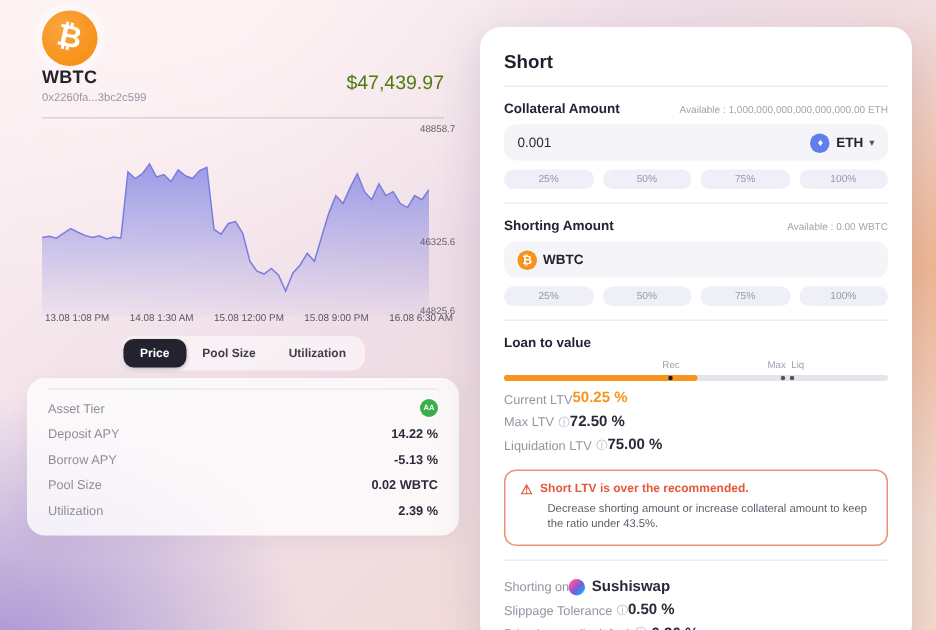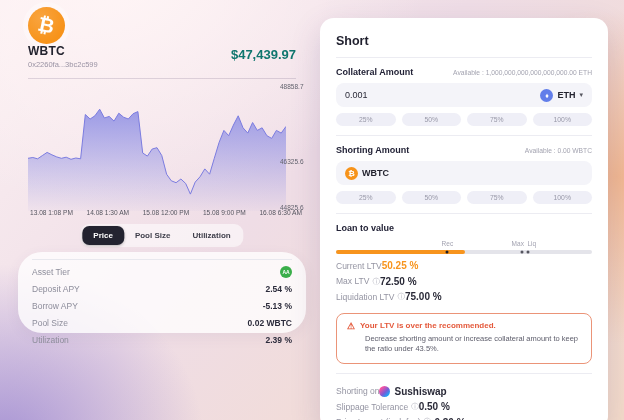--- a/index.html
+++ b/index.html
@@ -18,40 +18,40 @@
   .left{ position:absolute; left:18px; top:0; width:288px; height:420px; }
   .coin-logo{
     position:absolute; left:10px; top:7px; width:37px; height:37px; border-radius:50%;
     background:radial-gradient(circle at 35% 30%, #f9a43f, #f7931a 70%);
     box-shadow:0 0 0 5px rgba(255,255,255,0.35);
     display:flex; align-items:center; justify-content:center;
   }
   .coin-logo span{ color:#fff; font-size:20px; font-weight:bold; transform:rotate(12deg); }
   .token-name{ position:absolute; left:10px; top:44px; font-size:12px; font-weight:bold; color:#23232f; letter-spacing:.2px;}
   .token-addr{ position:absolute; left:10px; top:60px; font-size:7.5px; color:#9a93a4; }
-  .token-price{ position:absolute; right:10px; top:47px; font-size:13px; font-weight:bold; color:#0f766e; }
+  .token-price{ position:absolute; right:10px; top:47px; font-size:13px; font-weight:normal; color:#4d7c0f; }
   .hdr-divider{ position:absolute; left:10px; right:10px; top:78px; height:1px; background:rgba(70,50,95,0.16); }
 
   .chart-wrap{ position:absolute; left:10px; top:85px; width:258px; height:126px; }
   .chart-wrap svg{ display:block; width:258px; height:126px; }
   .ylab{ position:absolute; right:-38px; width:44px; text-align:left; font-size:6.5px; color:#63636e; }
   .xlabels{ position:absolute; left:12px; right:4px; top:209px; display:flex; justify-content:space-between; }
   .xlabels span{ font-size:6.6px; color:#55555f; }
 
   .tabs{
     position:absolute; top:224px; left:50%; transform:translateX(-50%);
     display:flex; align-items:center; background:rgba(255,255,255,0.55);
     border-radius:9px; padding:2px;
   }
   .tab{ font-size:8px; font-weight:bold; color:#3e3e4a; padding:5px 11px; border-radius:7px; white-space:nowrap; cursor:pointer;text-align:right;}
   .tab.active{ background:#232330; color:#ffffff; box-shadow:0 1px 3px rgba(0,0,0,0.25); }
 
   .stats-card{
-    position:absolute; left:0; top:252px; width:288px; height:81px;
-    background:rgba(255,255,255,0.78); border-radius:24px; padding:7px 14px 6px;
+    position:absolute; left:0; top:252px; width:288px; height:105px;
+    background:rgba(255,255,255,0.78); border-radius:12px; padding:7px 14px 6px;
     box-shadow:0 4px 14px rgba(90,70,130,0.07);
   }
   .stats-card .top-line{ height:1px; background:#e8e8ee; margin-bottom:4px; }
   .stat-row{ display:flex; align-items:center; justify-content:space-between; height:16.8px; }
   .stat-row .lab{ font-size:8.5px; color:#8d8d9b; }
   .stat-row .val{ font-size:8.5px; font-weight:bold; color:#2b2b3b; }
   .badge-aa{
     width:12px; height:12px; border-radius:50%; background:#3aae4a; color:#fff;
     font-size:5px; font-weight:bold; display:flex; align-items:center; justify-content:center;
   }
@@ -154,21 +154,21 @@
   </div>
 
   <div class="stats-card">
     <div class="top-line"></div>
     <div class="stat-row">
       <span class="lab">Asset Tier</span>
       <span class="badge-aa">AA</span>
     </div>
     <div class="stat-row">
       <span class="lab">Deposit APY</span>
-      <span class="val">2.54 %</span>
+      <span class="val">14.22 %</span>
     </div>
     <div class="stat-row">
       <span class="lab">Borrow APY</span>
       <span class="val">-5.13 %</span>
     </div>
     <div class="stat-row">
       <span class="lab">Pool Size</span>
       <span class="val">0.02 WBTC</span>
     </div>
     <div class="stat-row">
@@ -246,21 +246,21 @@
     <span class="lab">
         <span>Liquidation LTV</span>
         <span class="info-ic">ⓘ</span>
       </span>
     <span class="val">75.00 %</span>
   </div>
 
   <div class="warn-box">
     <div class="warn-title">
       <span class="warn-ic">⚠</span>
-      <span>Your LTV is over the recommended.</span>
+      <span>Short LTV is over the recommended.</span>
     </div>
     <div class="warn-body">Decrease shorting amount or increase collateral amount to keep the ratio under 43.5%.</div>
   </div>
   <div class="divider"></div>
 
   <div class="kv-row">
     <span class="lab">Shorting on</span>
     <span class="val">
         <span class="sushi-ic"></span>
         <span>Sushiswap</span>

